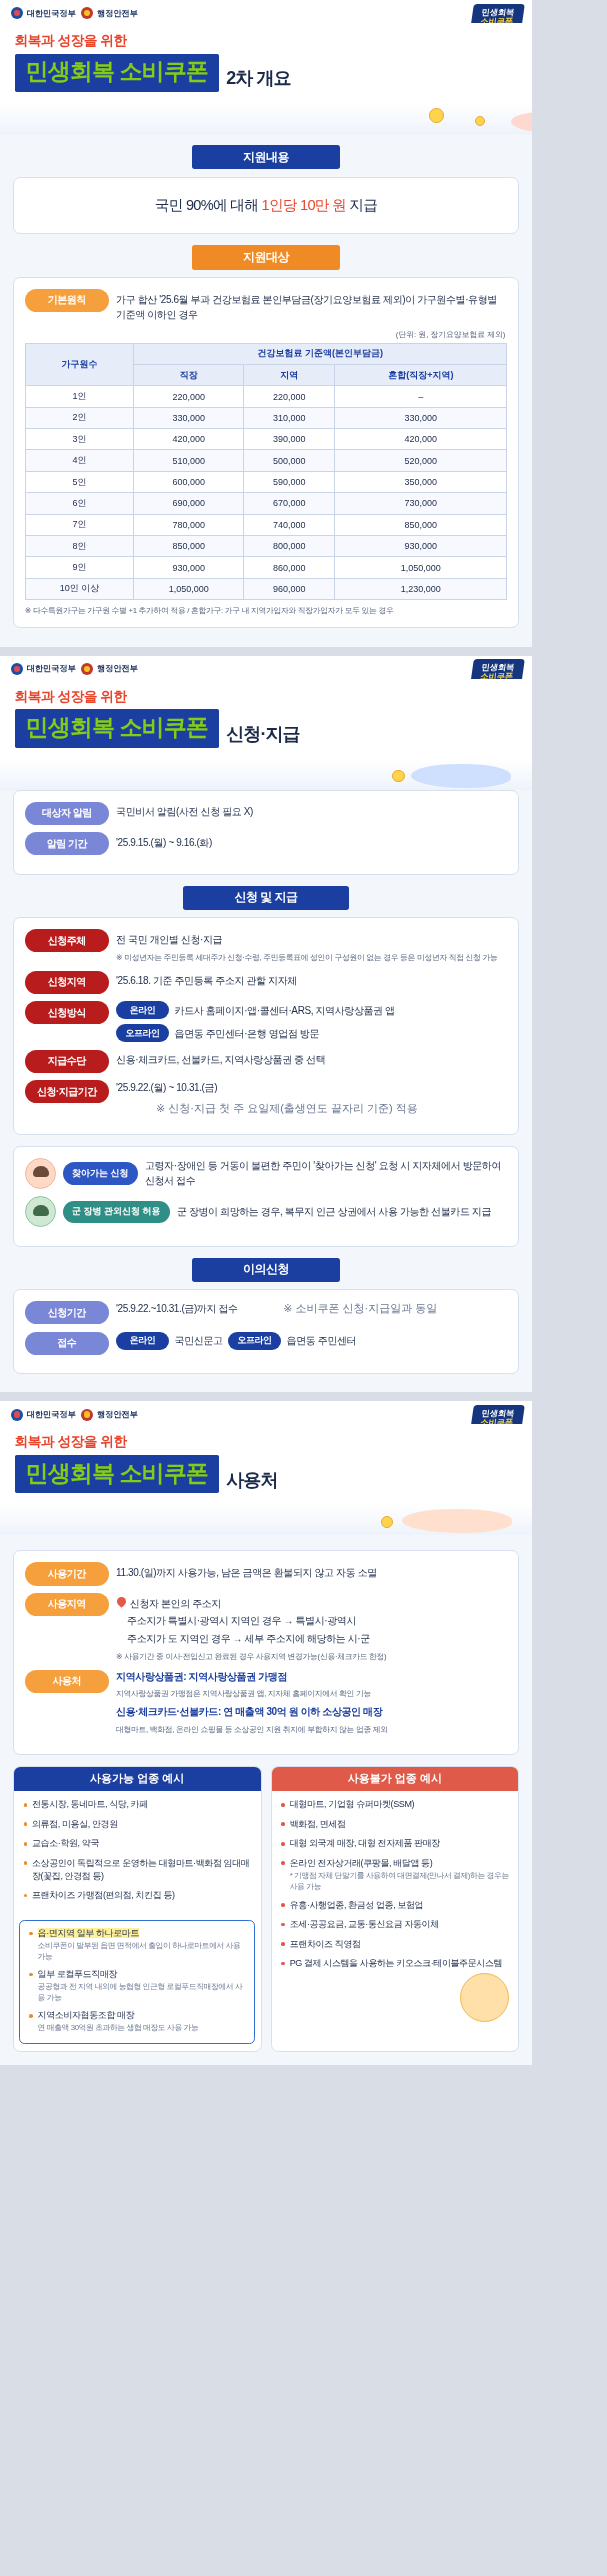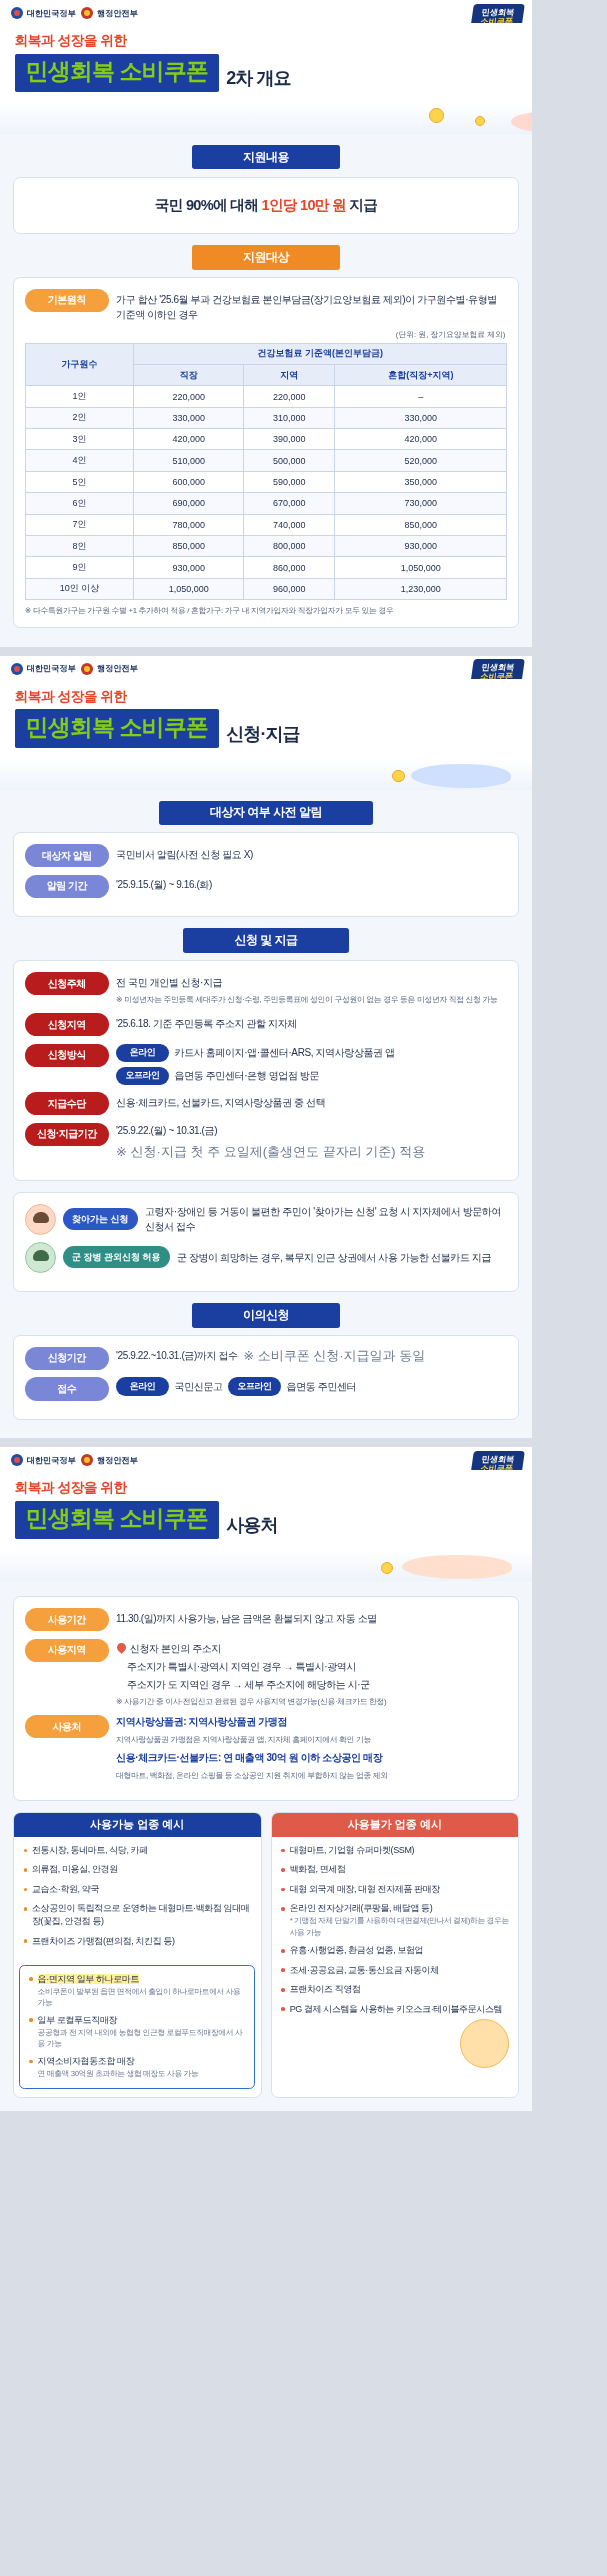--- a/index.html
+++ b/index.html
@@ -130,21 +130,21 @@
   .panel {
     background: #fff;
     border: 0.9px solid #d8e0ee;
     border-radius: 7.3px;
     margin: 0 12.8px 11px 12.8px;
     padding: 11px;
   }
   .big-line {
     text-align: center;
     font-size: 14.6px;
-    font-weight: bold;
+    font-weight: normal;
     color: #1c2b4a;
     letter-spacing: -0.7px;
     padding: 7.3px 0;
   }
   .big-line em { font-style: normal; color: #e8442c; }
   
   .row {
     display: flex;
     align-items: flex-start;
     gap: 7.3px;
@@ -299,21 +299,21 @@
     content: ""; position: absolute; left: 0.9px; top: 0;
     width: 9px; height: 9px; border-radius: 50% 50% 50% 0;
     transform: rotate(-45deg); background: #e05a4a;
   }
   .sub-label {
     font-size: 10px;
     font-weight: bold;
     color: #1b3fa0;
     letter-spacing: -0.4px;
   }
-  .inline-note { font-size: 13px; color: #6b7892; }
+  .inline-note { font-size: 11px; color: #6b7892; margin-left: 40px; }
   .mascot {
     position: absolute;
     width: 49px; height: 49px;
     border-radius: 50%;
     background: #ffe0a8;
     border: 1.8px solid #f0b94d;
   }
   .strip-gap { height: 9px; background: #d9dee6; }
   .flex-wrap { display: flex; flex-wrap: wrap; gap: 5.5px; align-items: center; }
 </style>
@@ -471,23 +471,20 @@
     <div class="title-main-row">
       <div class="title-main">민생회복 소비쿠폰</div>
       <div class="title-tail">신청·지급</div>
     </div>
   </div>
   <div class="hero">
     <div class="blob" style="width:100px;height:24px;left:411px;top:5.5px;background:#cfe0ff;"></div>
     <div class="coin" style="width:12.8px;height:12.8px;left:392px;top:11px;"></div>
   </div>
 
-  <div class="sec-head">
-    <span>대상자 여부 사전 알림</span>
-  </div>
   <div class="panel">
     <div class="row">
       <div class="tag purple">대상자 알림</div>
       <div class="row-text">국민비서 알림(사전 신청 필요 X)</div>
     </div>
     <div class="row">
       <div class="tag purple">알림 기간</div>
       <div class="row-text">'25.9.15.(월) ~ 9.16.(화)</div>
     </div>
   </div>

